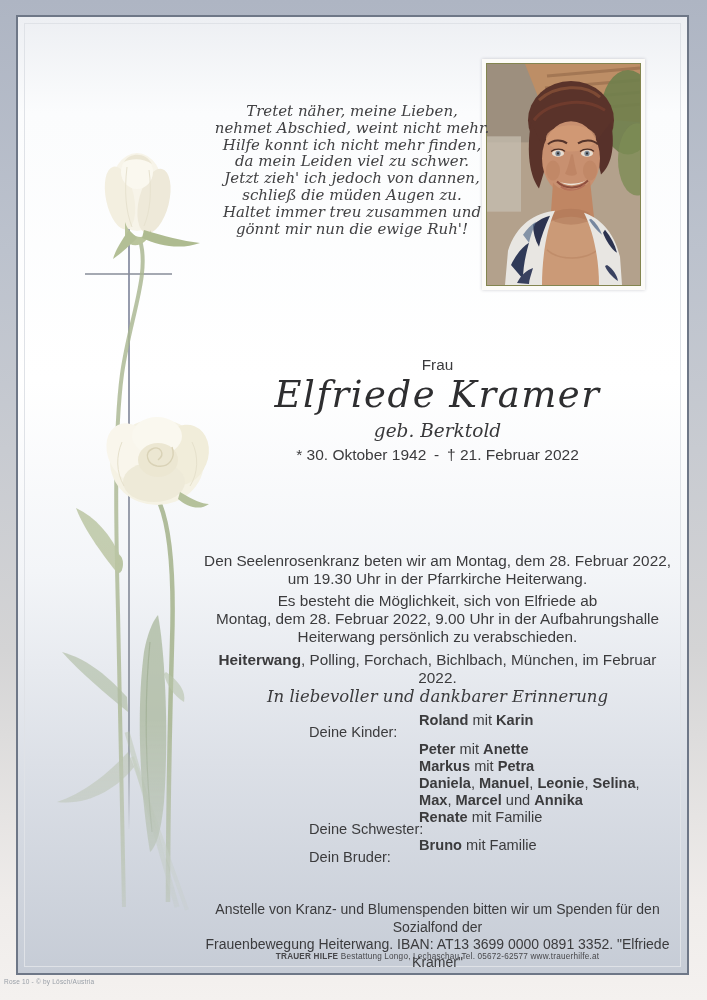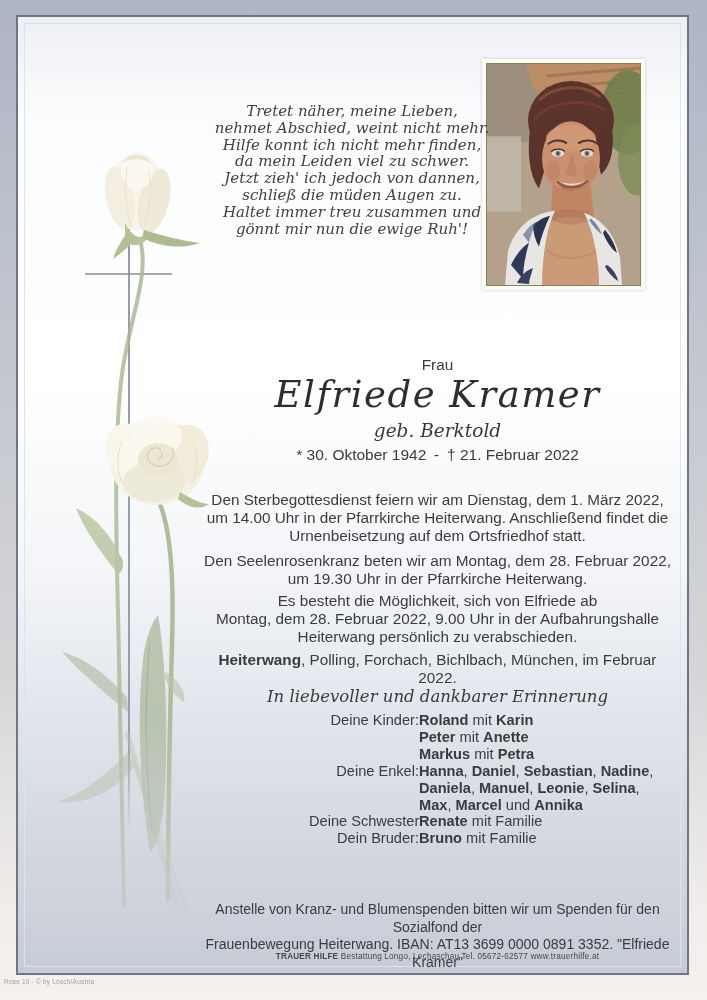--- a/index.html
+++ b/index.html
@@ -36,21 +36,21 @@
     font-size:37px;line-height:42px;letter-spacing:1.5px;color:#2e2e30;
   }
   .maiden{top:403px;font-family:"DejaVu Serif",serif;font-style:italic;font-size:18.5px;color:#39393b;}
   .dates{top:429px;font-size:15.5px;}
   .para{font-size:15.3px;line-height:18.2px;}
   .para1{top:474px;} .para2{top:535px;} .para3{top:575px;}
   .places{top:634px;font-size:15.3px;}
   .remember{top:670px;font-family:"DejaVu Serif",serif;font-style:italic;font-size:16.5px;color:#3a3a3c;}
   .family{position:absolute;left:291px;top:695px;}
   .fam-row{display:flex;font-size:14.6px;line-height:16.9px;white-space:nowrap;}
-  .fam-label{width:110px;text-align:right;}
+  .fam-label{width:110px;text-align:left;margin-top:12px;}
   .fam-value{text-align:center;}
   .fam-row.small{font-size:13px;color:#47474a;}
   .donation{top:884px;font-size:14px;line-height:17.6px;}
   .footer{top:935px;font-size:8.2px;color:#47474a;letter-spacing:.2px;}
   .b{font-weight:700;}
   .print-caption{
     position:absolute;left:4px;top:978px;font-size:6.5px;color:#9aa0a8;letter-spacing:.2px;
   }
 </style>
 </head>
@@ -194,25 +194,20 @@
       <div>schließ die müden Augen zu.</div>
       <div>Haltet immer treu zusammen und</div>
       <div>gönnt mir nun die ewige Ruh'!</div>
     </div>
 
   <div class="cblock frau">Frau</div>
   <div class="cblock name">Elfriede Kramer</div>
   <div class="cblock maiden">geb. Berktold</div>
   <div class="cblock dates">* 30. Oktober 1942 - † 21. Februar 2022</div>
 
-  <div class="cblock para para1">
-      <div>Den Sterbegottesdienst feiern wir am Dienstag, dem 1. März 2022,</div>
-      <div>um 14.00 Uhr in der Pfarrkirche Heiterwang. Anschließend findet die</div>
-      <div>Urnenbeisetzung auf dem Ortsfriedhof statt.</div>
-    </div>
   <div class="cblock para para2">
       <div>Den Seelenrosenkranz beten wir am Montag, dem 28. Februar 2022,</div>
       <div>um 19.30 Uhr in der Pfarrkirche Heiterwang.</div>
     </div>
   <div class="cblock para para3">
       <div>Es besteht die Möglichkeit, sich von Elfriede ab</div>
       <div>Montag, dem 28. Februar 2022, 9.00 Uhr in der Aufbahrungshalle</div>
       <div>Heiterwang persönlich zu verabschieden.</div>
     </div>
 
@@ -226,24 +221,20 @@
       </div>
       <div class="fam-row">
         <div class="fam-label"></div>
         <div class="fam-value"><span class="b">Peter</span><span> mit </span><span class="b">Anette</span></div>
       </div>
       <div class="fam-row">
         <div class="fam-label"></div>
         <div class="fam-value"><span class="b">Markus</span><span> mit </span><span class="b">Petra</span></div>
       </div>
       <div class="fam-row">
-        <div class="fam-label">Deine Enkel:</div>
-        <div class="fam-value"><span class="b">Hanna</span><span>, </span><span class="b">Daniel</span><span>, </span><span class="b">Sebastian</span><span>, </span><span class="b">Nadine</span><span>,</span></div>
-      </div>
-      <div class="fam-row">
         <div class="fam-label"></div>
         <div class="fam-value"><span class="b">Daniela</span><span>, </span><span class="b">Manuel</span><span>, </span><span class="b">Leonie</span><span>, </span><span class="b">Selina</span><span>,</span></div>
       </div>
       <div class="fam-row">
         <div class="fam-label"></div>
         <div class="fam-value"><span class="b">Max</span><span>, </span><span class="b">Marcel</span><span> und </span><span class="b">Annika</span></div>
       </div>
       <div class="fam-row">
         <div class="fam-label">Deine Schwester:</div>
         <div class="fam-value"><span class="b">Renate</span><span> mit Familie</span></div>

